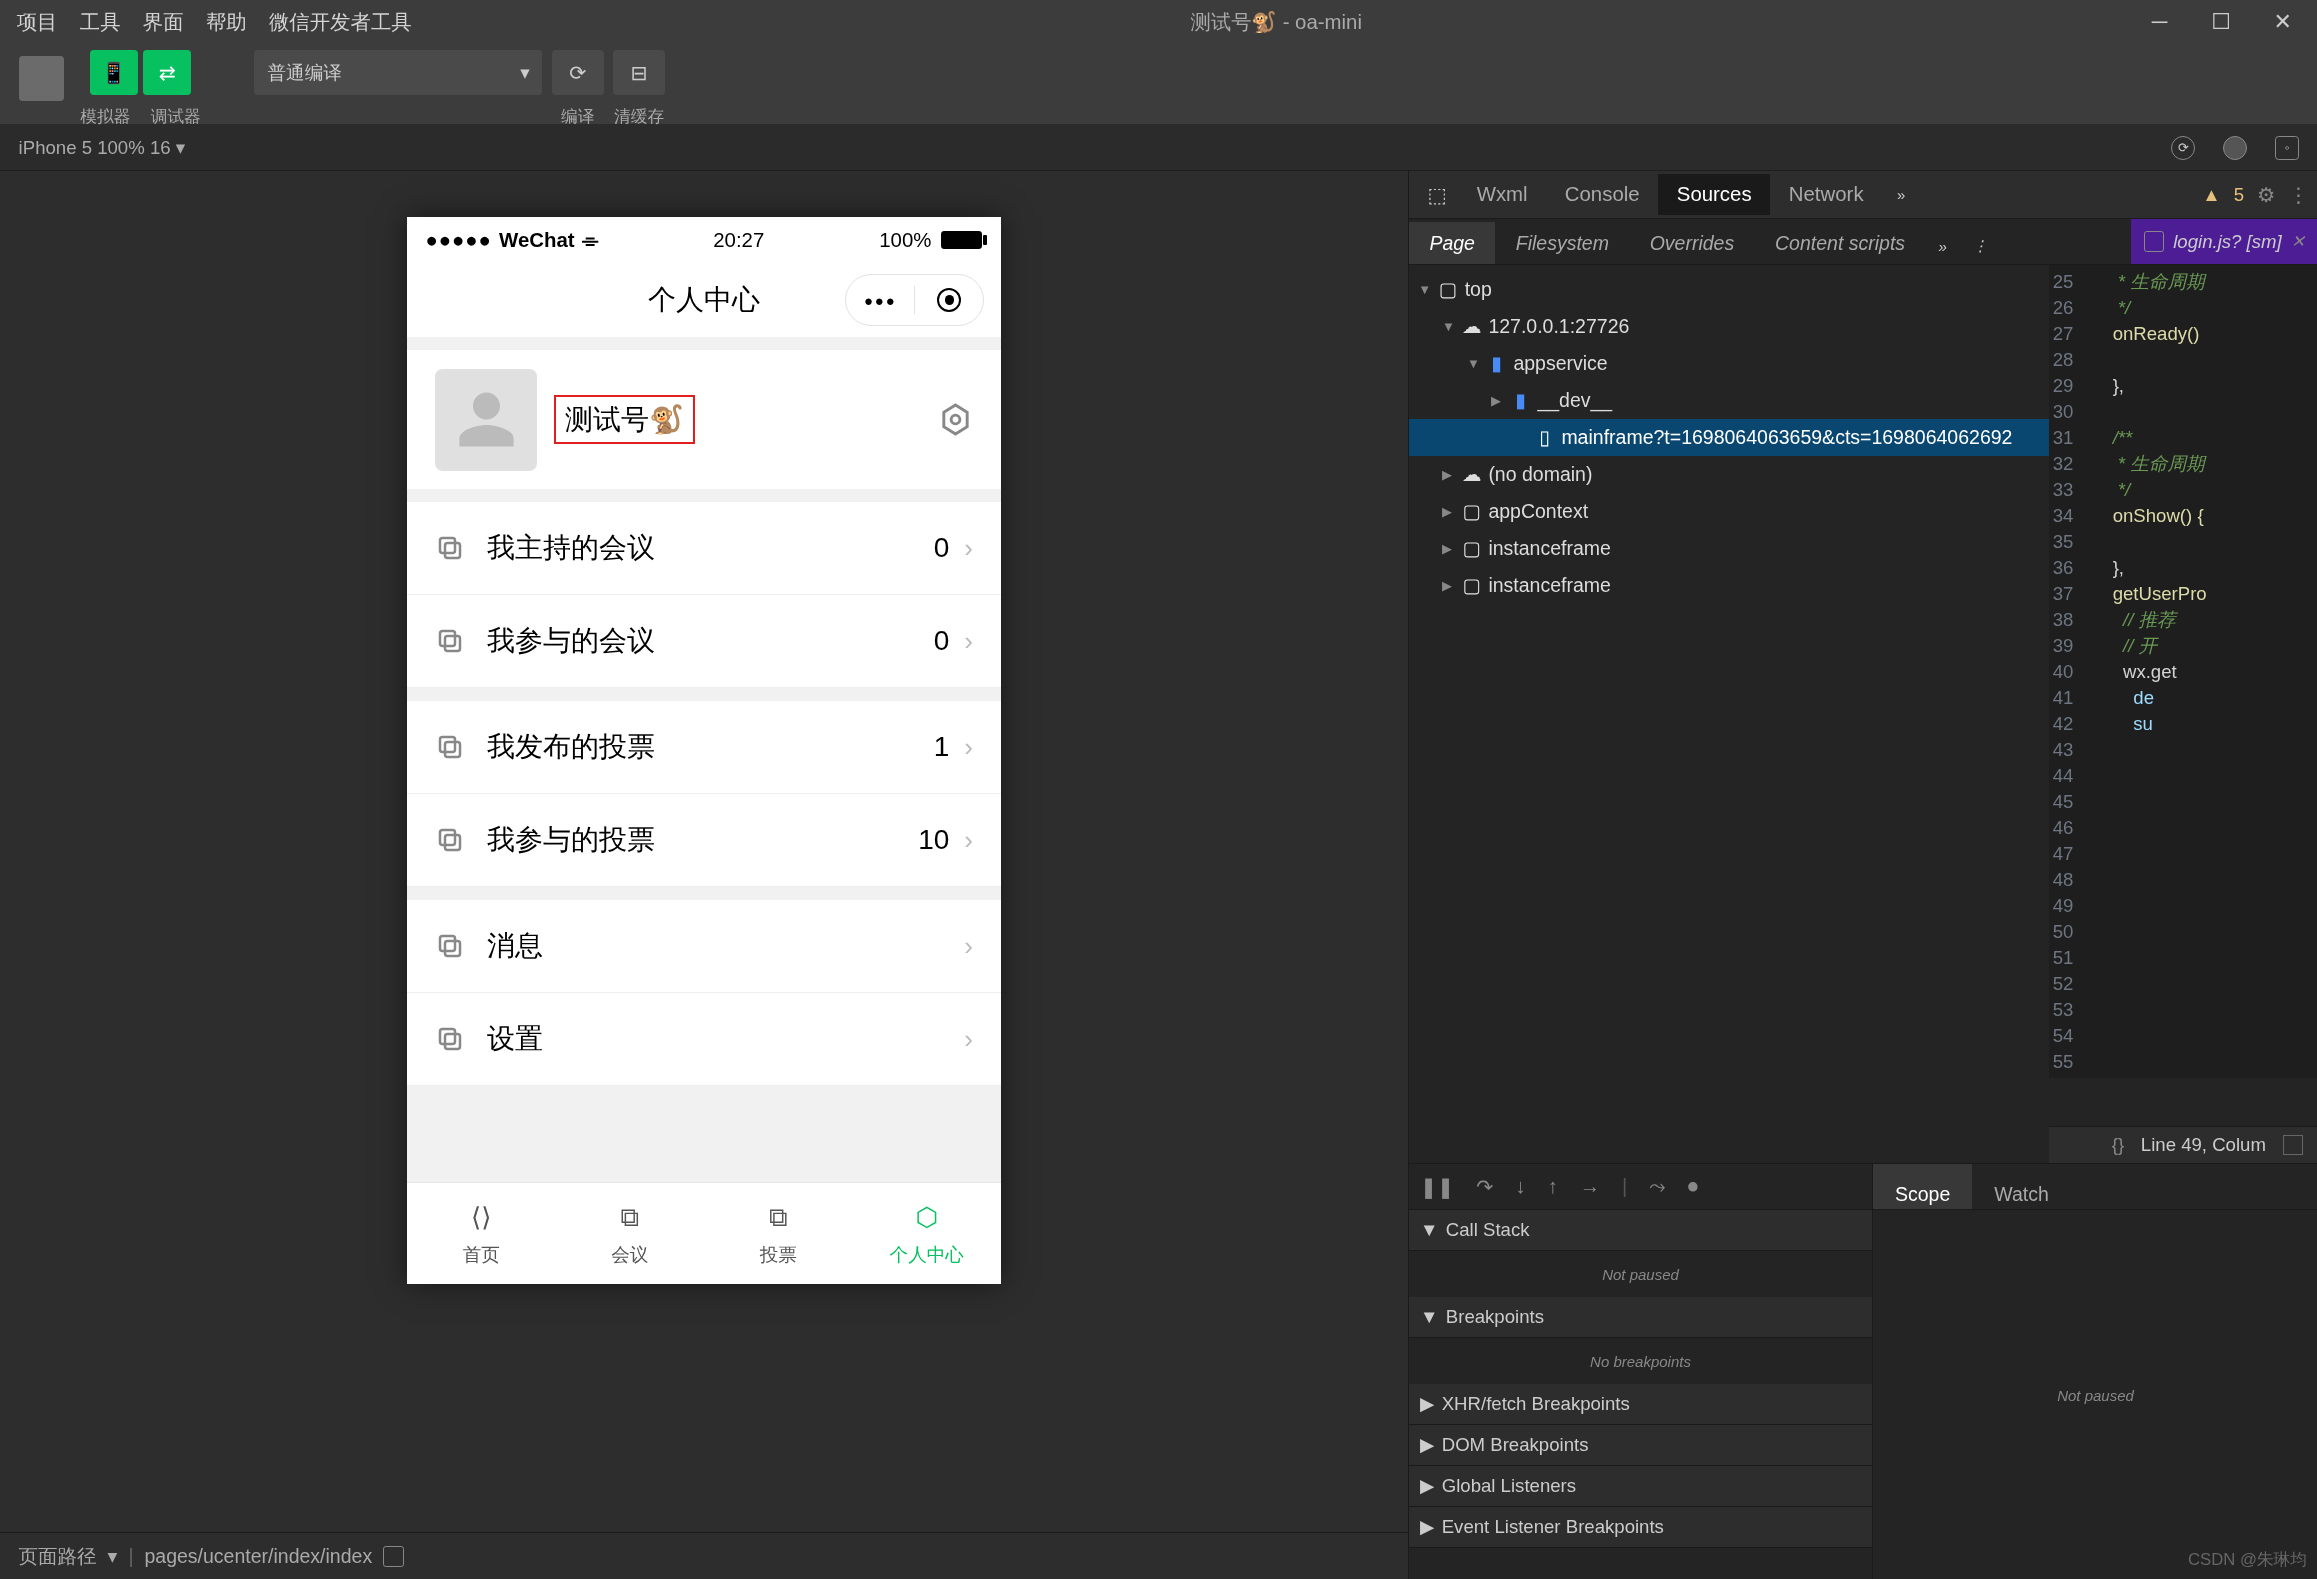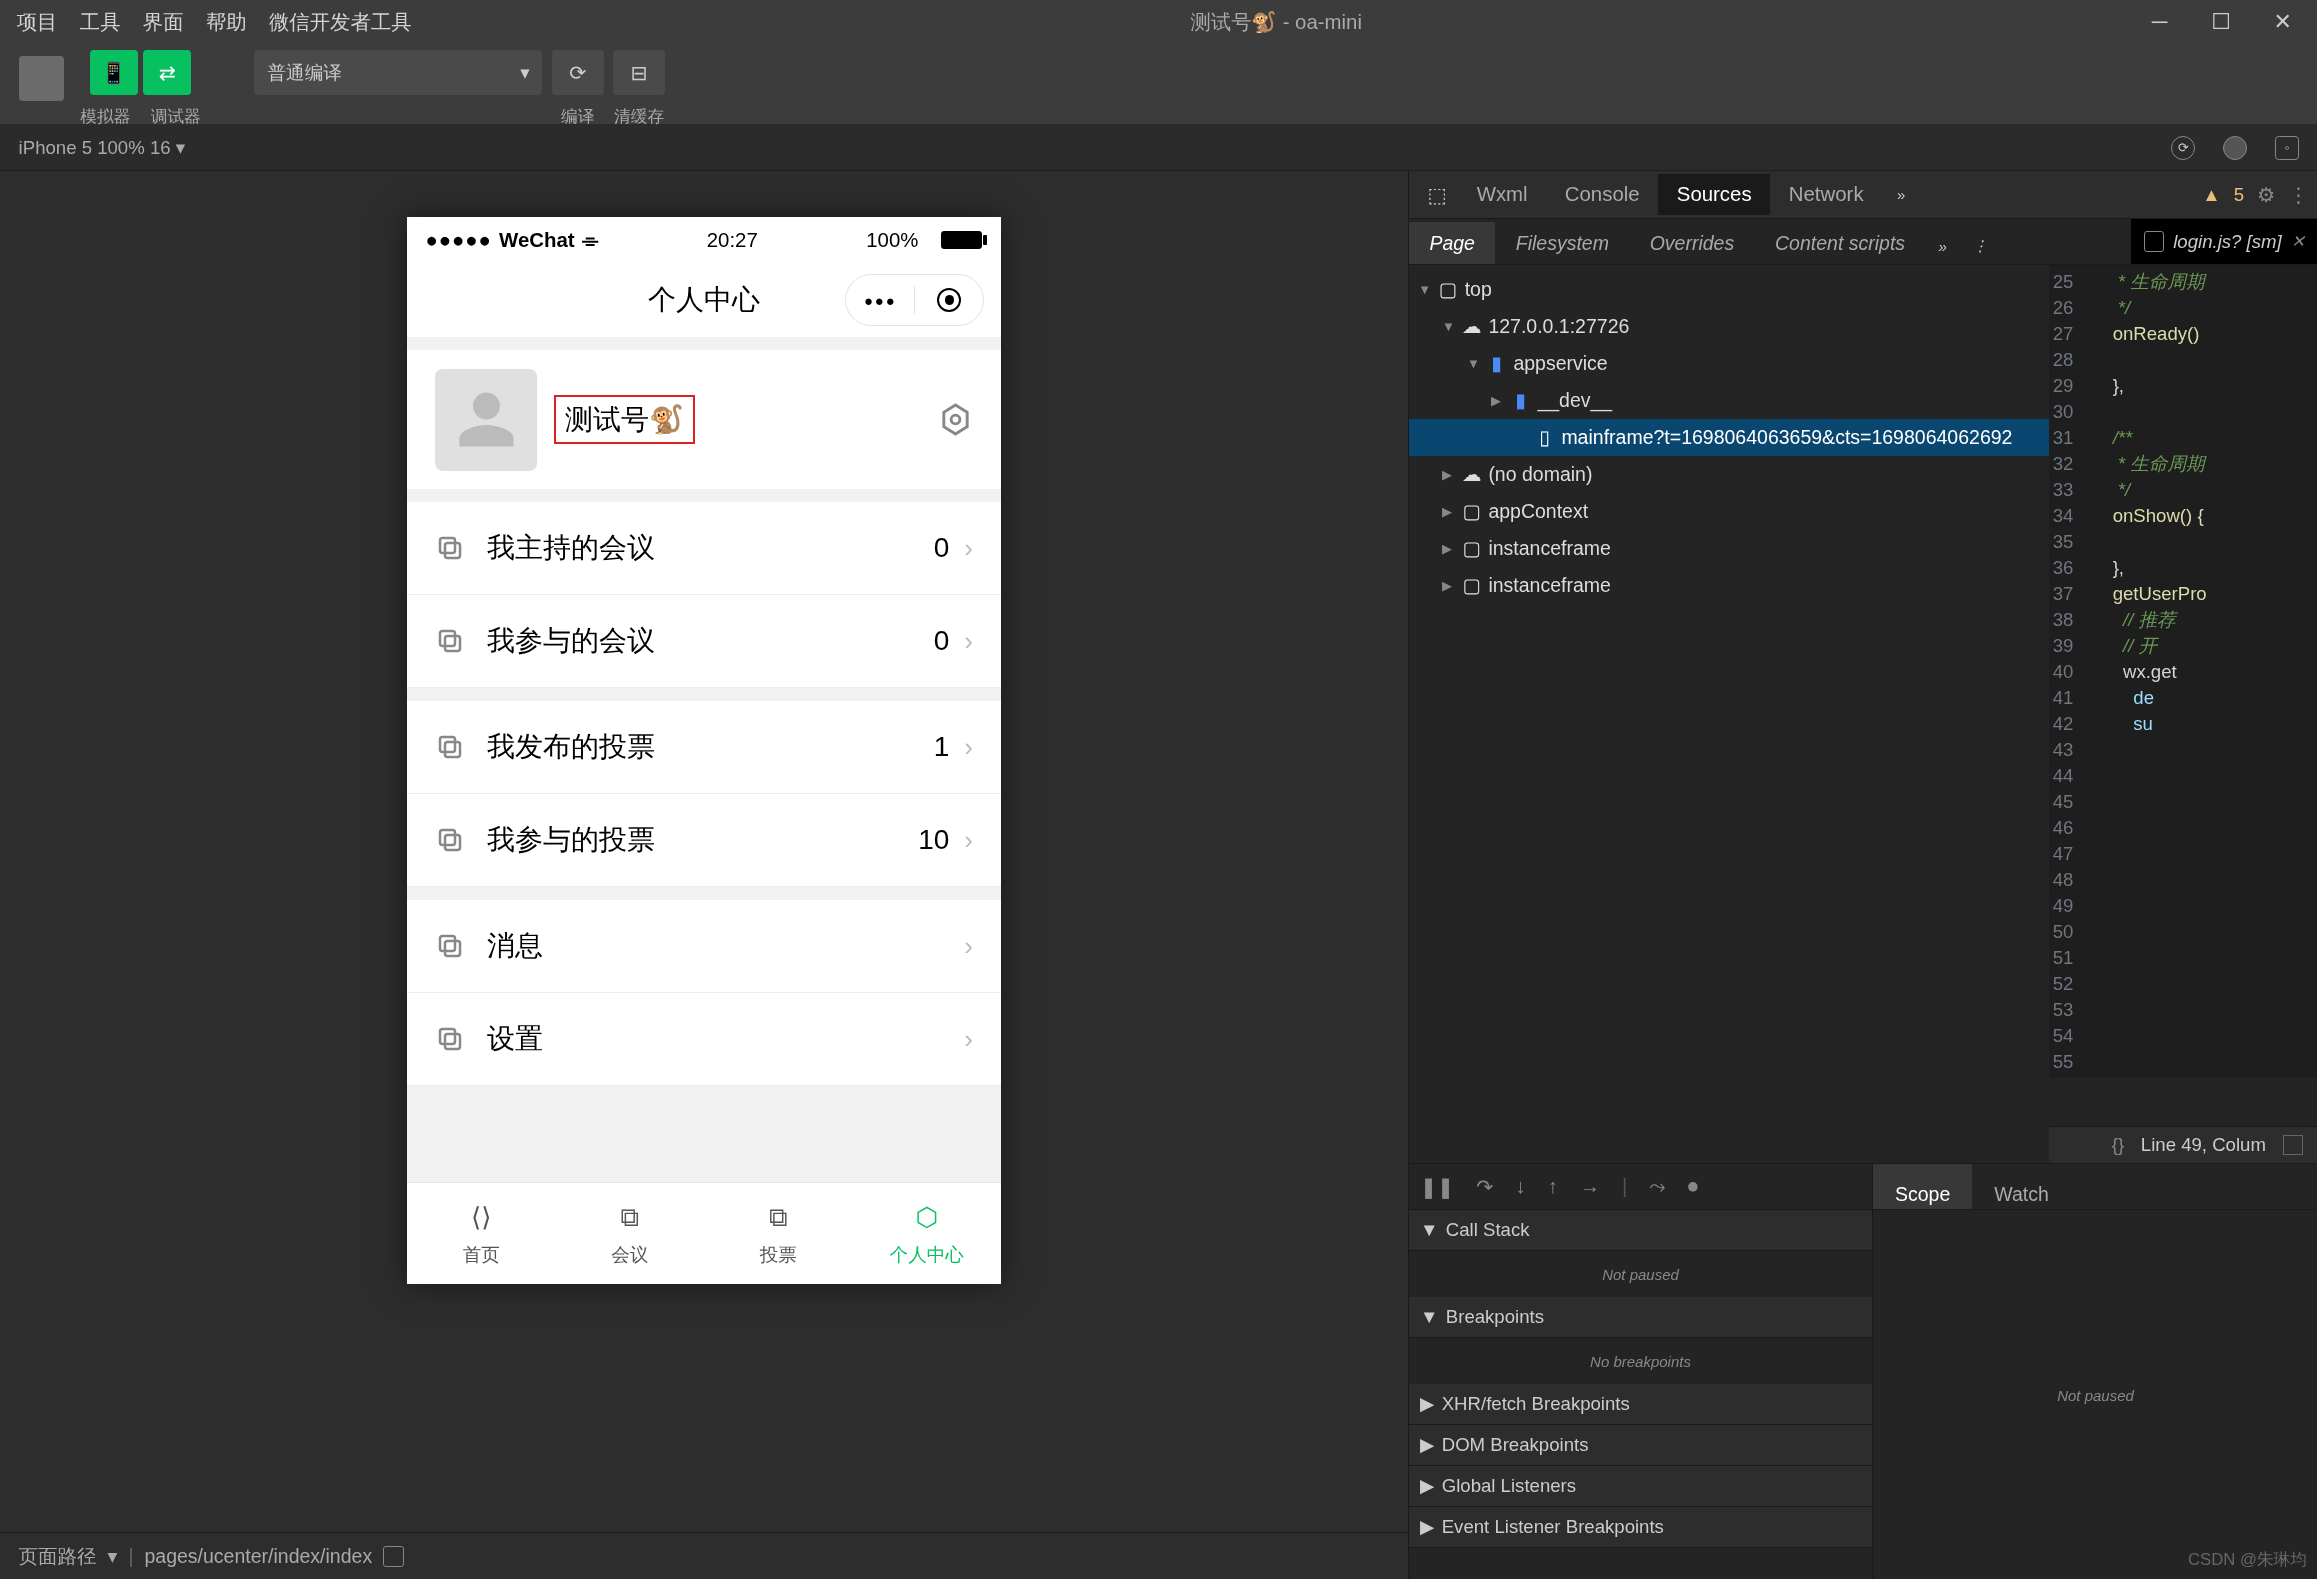--- a/index.html
+++ b/index.html
@@ -72,21 +72,21 @@
 .devtools { flex: 1; background: #242424; display: flex; flex-direction: column; border-left: 0.9px solid #1a1a1a; }
 .dt-tabs { height: 48px; background: #2d2d2d; display: flex; align-items: center; padding: 0 9.3px; gap: 1.9px; border-bottom: 0.9px solid #1a1a1a; }
 .dt-tab { padding: 9.3px 18.6px; font-size: 20.4px; color: #aaa; cursor: pointer; }
 .dt-tab.active { background: #1a1a1a; color: #fff; }
 .dt-badge { margin-left:auto; display:flex; align-items:center; gap:13px; color:#e5c07b; font-size:18.6px;}
 .dt-gear { color:#888; font-size:20.4px; cursor:pointer; }
 
 .dt-subtabs { height: 46px; background: #242424; display: flex; align-items: flex-end; border-bottom: 0.9px solid #1a1a1a; font-style: italic; }
 .dt-subtab { padding: 9.3px 20.4px; font-size: 19.5px; color: #aaa; cursor: pointer; display:flex; align-items:center; }
 .dt-subtab.active { background: #383838; color: #fff; }
-.dt-file-tab { margin-left: auto; display: flex; align-items: center; background: #000000; padding: 0 13px; gap: 9.3px; height:100%; font-size:18.6px; }
+.dt-file-tab { margin-left: auto; display: flex; align-items: center; background: #4c1d95; padding: 0 13px; gap: 9.3px; height:100%; font-size:18.6px; }
 .dt-file-tab .closer { color:#888; font-size:16.7px; cursor:pointer;}
 
 .dt-body { flex:1; display:flex; overflow:hidden; }
 .dt-tree { width: 640px; background: #242424; overflow: auto; padding: 5.6px 0; font-size: 19.5px; }
 .tree-row { display: flex; align-items: center; height: 37px; padding-left: 9.3px; gap: 7.4px; cursor: pointer; color:#ddd; }
 .tree-row.selected { background: #094771; color: #fff; }
 .tree-caret { width: 13px; color: #888; font-size:13px; }
 .tree-ic { width: 18.6px; display:flex; justify-content:center; }
 
 .dt-code { flex:1; background: #1e1e1e; display: flex; overflow:hidden; font-family: Consolas, monospace; font-size: 18.6px; }
@@ -179,21 +179,21 @@
     <div class="sim-panel">
       <div class="sim-stage">
         <div class="phone">
           <div class="phone-status">
             <div class="status-left">
               <span class="signal-dots">●●●●●</span>
               <span>WeChat</span>
               <span>⌯</span>
             </div>
             <span>20:27</span>
-            <div style="display:flex;align-items:center;gap:23px;">
+            <div style="display:flex;align-items:center;gap:10px;">
               <span>100%</span>
               <span style="display:inline-block;width:41px;height:18.6px;border:1.9px solid #000;border-radius:2.8px;background:#000;position:relative;">
                   <span style="position:absolute;right:-5.6px;top:3.7px;width:3.7px;height:9.3px;background:#000;border-radius:0.9px;"></span>
                 </span>
             </div>
           </div>
           <div class="phone-nav">
             <span class="nav-title">个人中心</span>
             <div class="capsule">
               <div class="capsule-half dots"></div>

